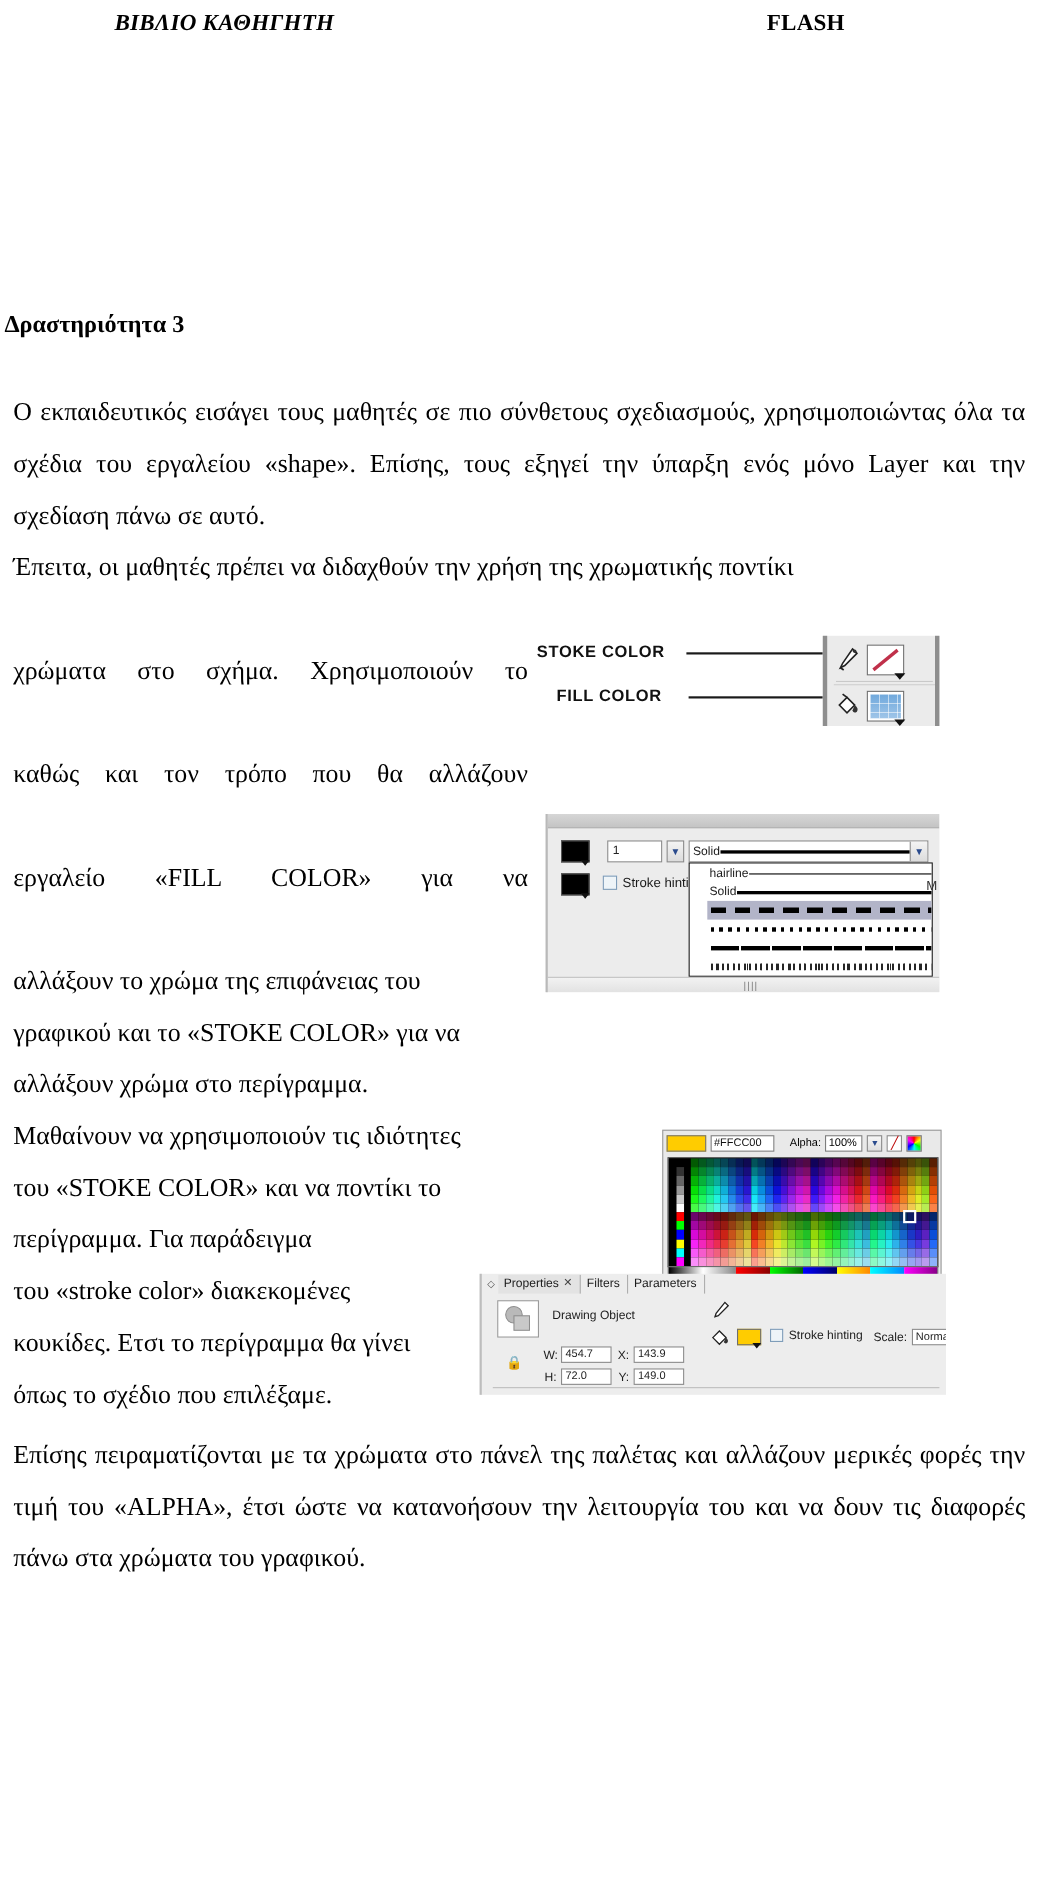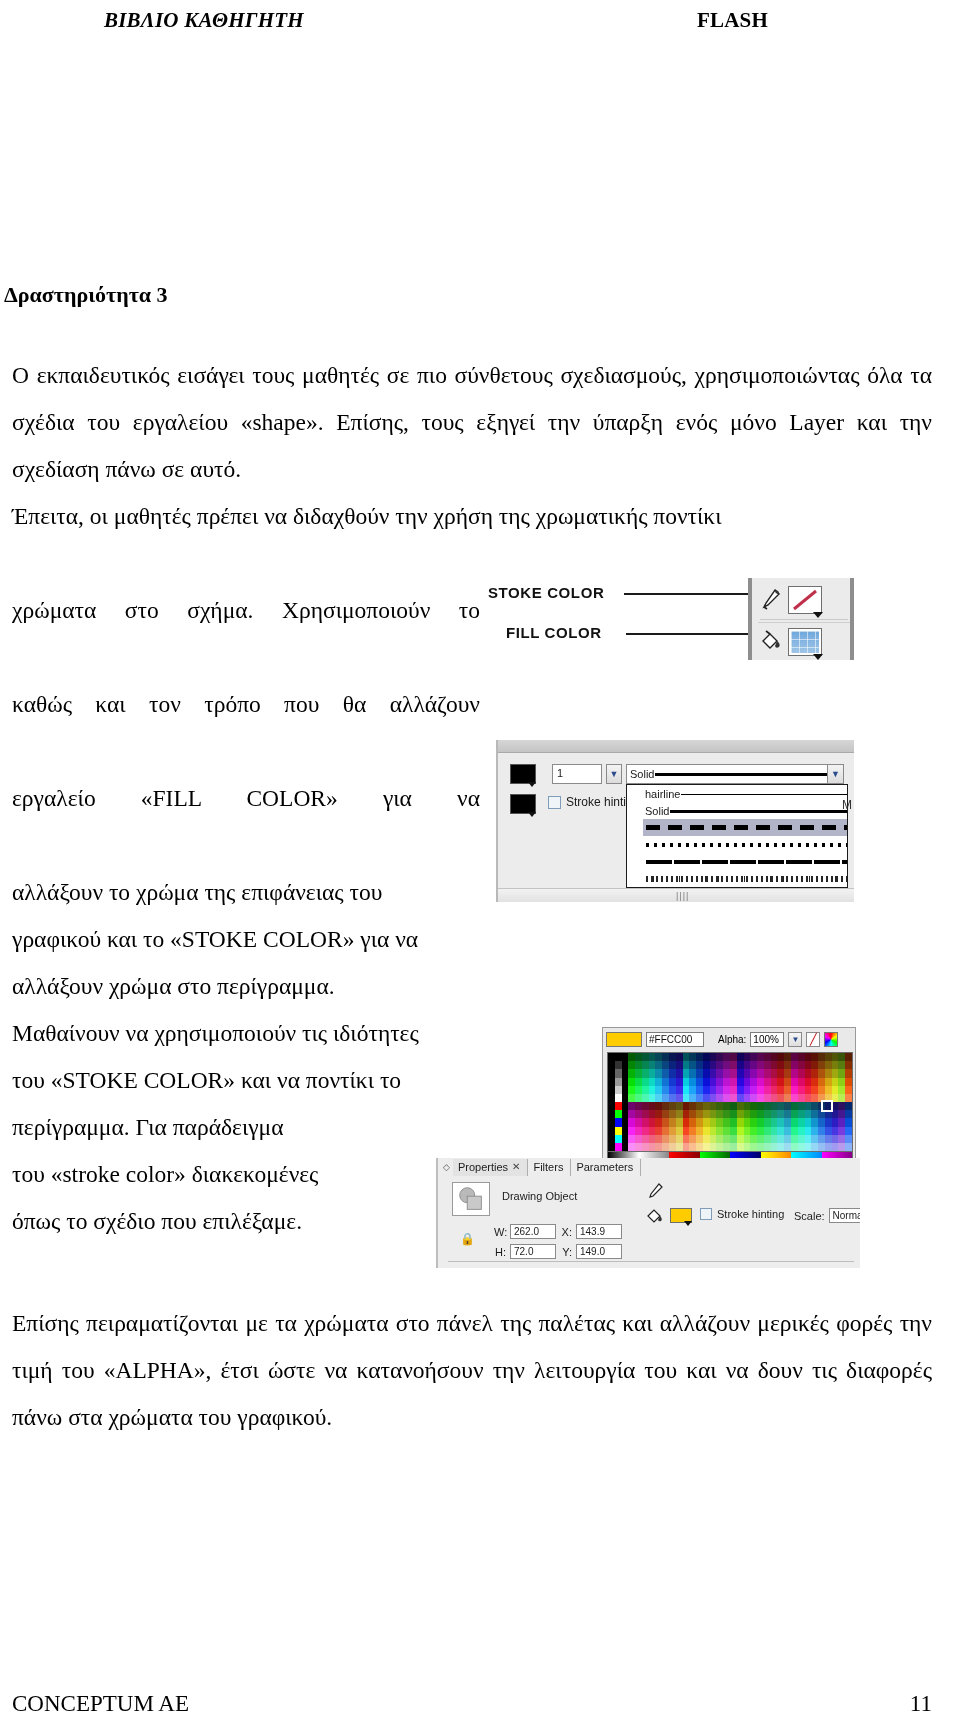--- a/index.html
+++ b/index.html
@@ -535,20 +535,21 @@
     <span class="lj">χρώματα στο σχήμα. Χρησιμοποιούν το</span>
     <span class="lj">καθώς και τον τρόπο που θα αλλάζουν</span>
     <span class="lj">εργαλείο «FILL COLOR» για να</span>
     <span class="l">αλλάξουν το   χρώμα της επιφάνειας του</span>
     <span class="l">γραφικού και το «STOKE COLOR» για να</span>
     <span class="l">αλλάξουν χρώμα στο περίγραμμα.</span>
     <span class="l">Μαθαίνουν να χρησιμοποιούν τις ιδιότητες</span>
     <span class="l">του «STOKE COLOR» και να ποντίκι το</span>
     <span class="l">περίγραμμα. Για παράδειγμα</span>
     <span class="l">του «stroke color» διακεκομένες</span>
+    <span class="l">κουκίδες. Ετσι το περίγραμμα θα γίνει</span>
     <span class="l">όπως το σχέδιο που επιλέξαμε.</span>
   </div>
 
   <div class="fig-colorbtns">
 
     <span class="callout cl-stroke">STOKE COLOR</span>
     <span class="leader ld-stroke"></span>
 
     <span class="callout cl-fill">FILL COLOR</span>
     <span class="leader ld-fill"></span>
@@ -1138,21 +1139,21 @@
         <circle cx="15" cy="13" r="8" fill="#b9b9b9" stroke="#8d8d8d"></circle>
         <rect x="15" y="14" width="15" height="14" fill="#c9c9c9" stroke="#8d8d8d"></rect>
       </svg>
     </span>
     <span class="fp-objname">Drawing Object</span>
 
     <span class="fp-lock">🔒</span>
 
     <div class="fp-field-row fp-r1">
       <span class="k">W:</span>
-      <span class="v">262.0</span>
+      <span class="v">454.7</span>
       <span class="k">X:</span>
       <span class="v">143.9</span>
     </div>
     <div class="fp-field-row fp-r2">
       <span class="k">H:</span>
       <span class="v">72.0</span>
       <span class="k">Y:</span>
       <span class="v">149.0</span>
     </div>
 
@@ -1177,18 +1178,14 @@
     <div class="fp-scale">
       <span>Scale:</span>
       <span class="sel">Normal</span>
     </div>
 
     <span class="fp-bottomline"></span>
   </div>
 
   <div class="body-block para-last">Επίσης πειραματίζονται με τα χρώματα στο πάνελ της παλέτας και αλλάζουν μερικές φορές την τιμή του «ALPHA», έτσι ώστε να κατανοήσουν την λειτουργία του και να δουν τις διαφορές πάνω στα χρώματα του γραφικού.</div>
 
-  <div class="footer">
-    <span>CONCEPTUM AE</span>
-    <span>11</span>
-  </div>
 
 </div>
 
 </body></html>

